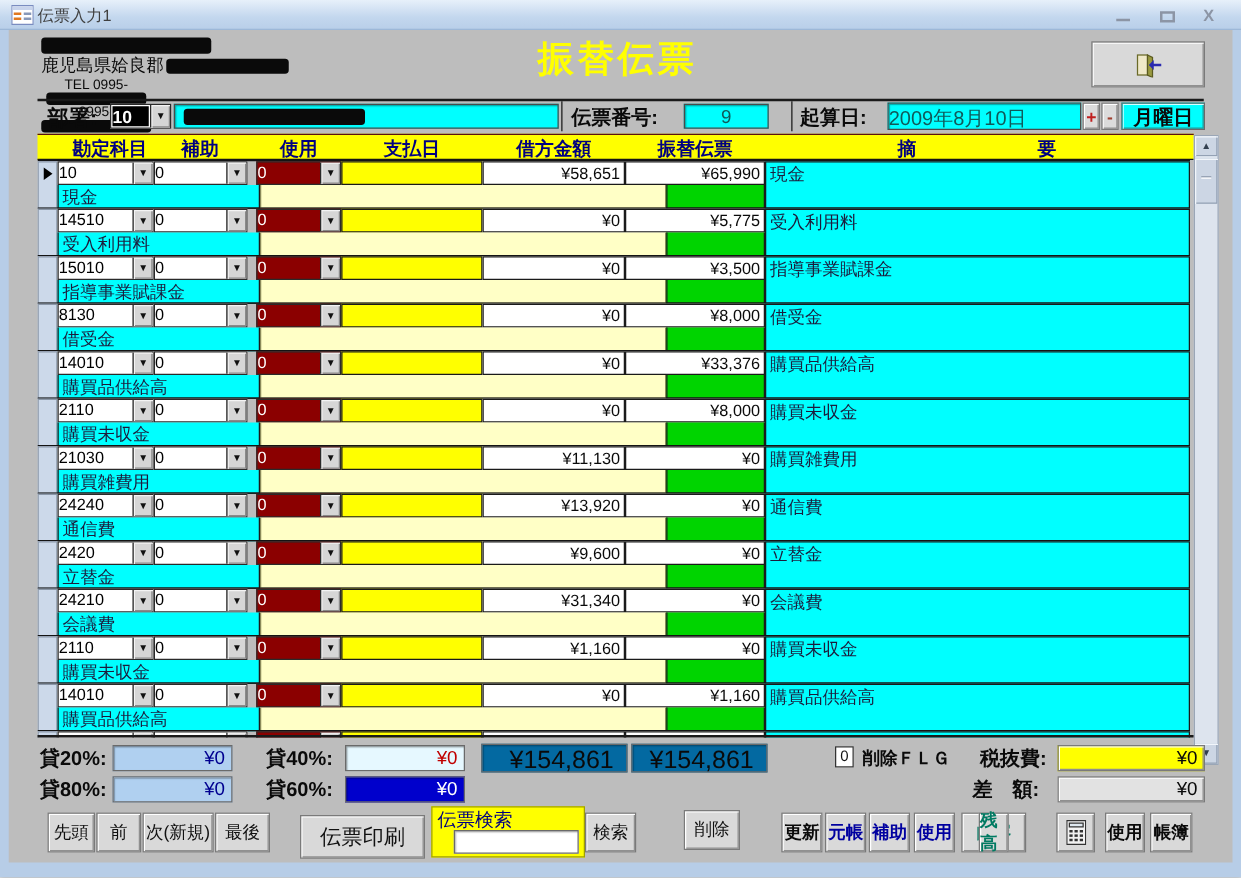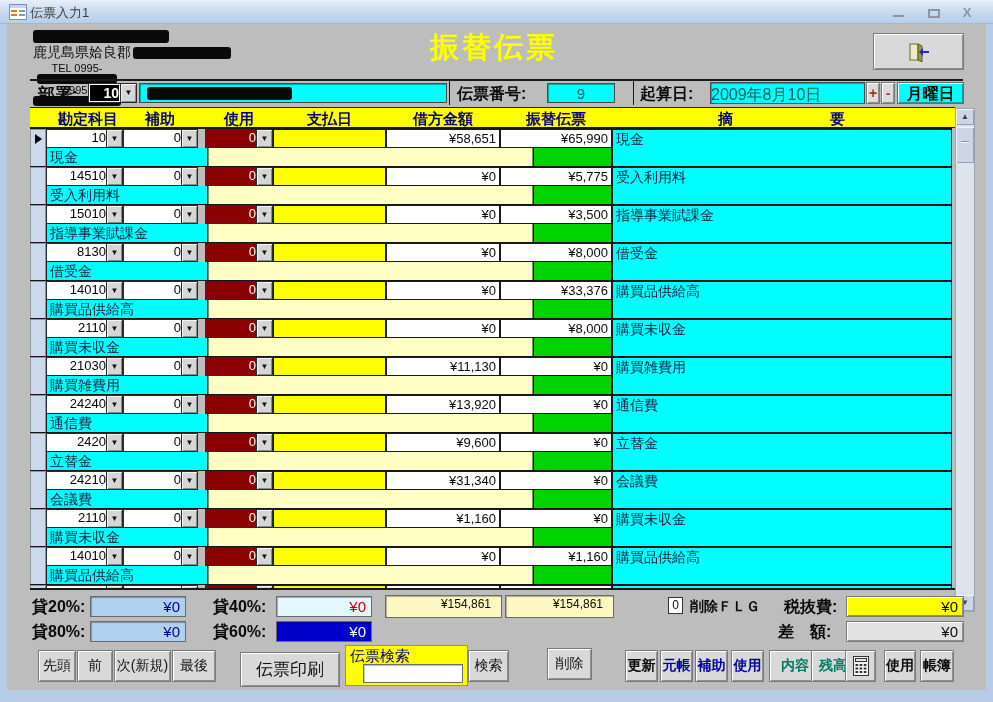--- a/index.html
+++ b/index.html
@@ -24,21 +24,21 @@
   .hline{background:#1a1a1a;}
   #exit-btn{left:866px;top:9px;width:91px;height:37px;}
   .btn3d{background:#d9d9d9;border:1px solid #7a7a7a;
     box-shadow:inset 1px 1px 0 #ffffff,inset -1px -1px 0 #909090;
     display:flex;align-items:center;justify-content:center;cursor:default;}
   
   .lbl{font-weight:bold;color:#0a0a0a;}
   .cyanfield{background:#00ffff;border:1px solid #4a4a4a;
     box-shadow:inset 1px 1px 1px rgba(0,0,0,.35);}
   .combo{background:#ffffff;border:1px solid #2a2a2a;display:flex;}
-  .combo .val{flex:1;font-size:13px;text-align:right;overflow:hidden;white-space:nowrap;}
+  .combo .val{flex:1;font-size:13px;text-align:left;overflow:hidden;white-space:nowrap;}
   .droparrow{width:16px;background:#d6d6d6;border-left:1px solid #2a2a2a;
     box-shadow:inset 1px 1px 0 #f4f4f4,inset -1px -1px 0 #8a8a8a;
     font-size:8px;line-height:17px;text-align:center;color:#111;}
   .smallbtn{background:#dcdcdc;border:1px solid #7a7a7a;
     box-shadow:inset 1px 1px 0 #fff,inset -1px -1px 0 #909090;
     text-align:center;font-weight:bold;}
   
   #grid-header{left:23px;top:83px;width:925px;height:21px;background:#ffff00;
     border-top:1px solid #5a1010;border-bottom:1px solid #141414;}
   #grid-header span{position:absolute;top:2px;font-size:15px;font-weight:bold;color:#000080;}
@@ -66,21 +66,21 @@
     box-shadow:inset 1px 1px 0 #f2f6fb,inset -1px -1px 0 #93a1b4;
     font-size:8px;color:#33404f;text-align:center;line-height:16px;}
   #scrthumb{position:absolute;left:0;top:18px;width:18px;height:36px;background:#ccd6e4;
     box-shadow:inset 1px 1px 0 #f2f6fb,inset -1px -1px 0 #93a1b4;}
   #scrthumb .grip{margin:14px auto 0;width:8px;border-top:1px solid #8794a6;border-bottom:1px solid #fff;height:2px;}
   
   .sunken{border:1px solid #6a6a6a;box-shadow:inset 1px 1px 1px rgba(0,0,0,.3);}
   .raised{border:1px solid #7a7a7a;box-shadow:inset 1px 1px 0 #fff,inset -1px -1px 0 #8f8f8f;}
   .amt{font-size:15px;text-align:right;padding:1px 5px 0 0;white-space:nowrap;}
   .navyt{color:#000090;} .redt{color:#c00000;} .whitet{color:#ffffff;}
-  .totalfield{background:#fef9c3;font-size:12px;text-align:right;padding:1px 10px 0 0;color:#0a0a0a;}
+  .totalfield{background:#0369a1;font-size:20px;text-align:right;padding:1px 10px 0 0;color:#0a0a0a;}
   
   .navbtn{position:absolute;top:626px;height:32px;font-size:14px;color:#111;}
   .abtn{position:absolute;top:626px;height:32px;font-size:14px;font-weight:bold;}
   .tnavy{color:#0000a0;} .tteal{color:#007a62;} .tblack{color:#0a0a0a;}
   #search-panel{left:338px;top:621px;width:123px;height:41px;background:#ffff00;border:1px solid #a0a000;}
   #search-panel .plabel{position:absolute;left:4px;top:1px;font-size:15px;font-weight:normal;color:#000080;}
   #search-input{position:absolute;left:17px;top:18px;width:100px;height:19px;border:1px solid #6a6a6a;
     box-shadow:inset 1px 1px 1px rgba(0,0,0,.25);background:#fff;font-size:13px;}
 </style>
 </head>
@@ -488,21 +488,21 @@
       <input id="search-input" value="" style="">
     </div>
     <div class="navbtn btn3d" style="left:461px;width:41px;">検索</div>
     <div class="navbtn btn3d" style="left:540px;top:624px;width:45px;">削除</div>
 
     <div class="abtn btn3d tblack" style="left:618px;width:33px;">更新</div>
     <div class="abtn btn3d tnavy" style="left:653px;width:33px;">元帳</div>
     <div class="abtn btn3d tnavy" style="left:688px;width:33px;">補助</div>
     <div class="abtn btn3d tnavy" style="left:724px;width:33px;">使用</div>
     <div class="abtn btn3d tteal" style="left:762px;width:52px;">内容</div>
-    <div class="abtn btn3d tteal" style="left:804px;width:44px;">残高</div>
+    <div class="abtn btn3d tteal" style="left:776px;width:24px;">残高</div>
     <div class="abtn btn3d" style="left:838px;width:31px;">
       <svg width="16" height="20" viewBox="0 0 16 20">
         <rect x="0.5" y="0.5" width="15" height="19" fill="#f2f2f2" stroke="#333"></rect>
         <rect x="2.5" y="2.5" width="11" height="3" fill="#dfe8ef" stroke="#333"></rect>
         <g fill="#333">
           <rect x="2.5" y="8" width="2.6" height="2"></rect>
             <rect x="6.6" y="8" width="2.6" height="2"></rect>
             <rect x="10.8" y="8" width="2.6" height="2"></rect>
           <rect x="2.5" y="11.5" width="2.6" height="2"></rect>
             <rect x="6.6" y="11.5" width="2.6" height="2"></rect>

